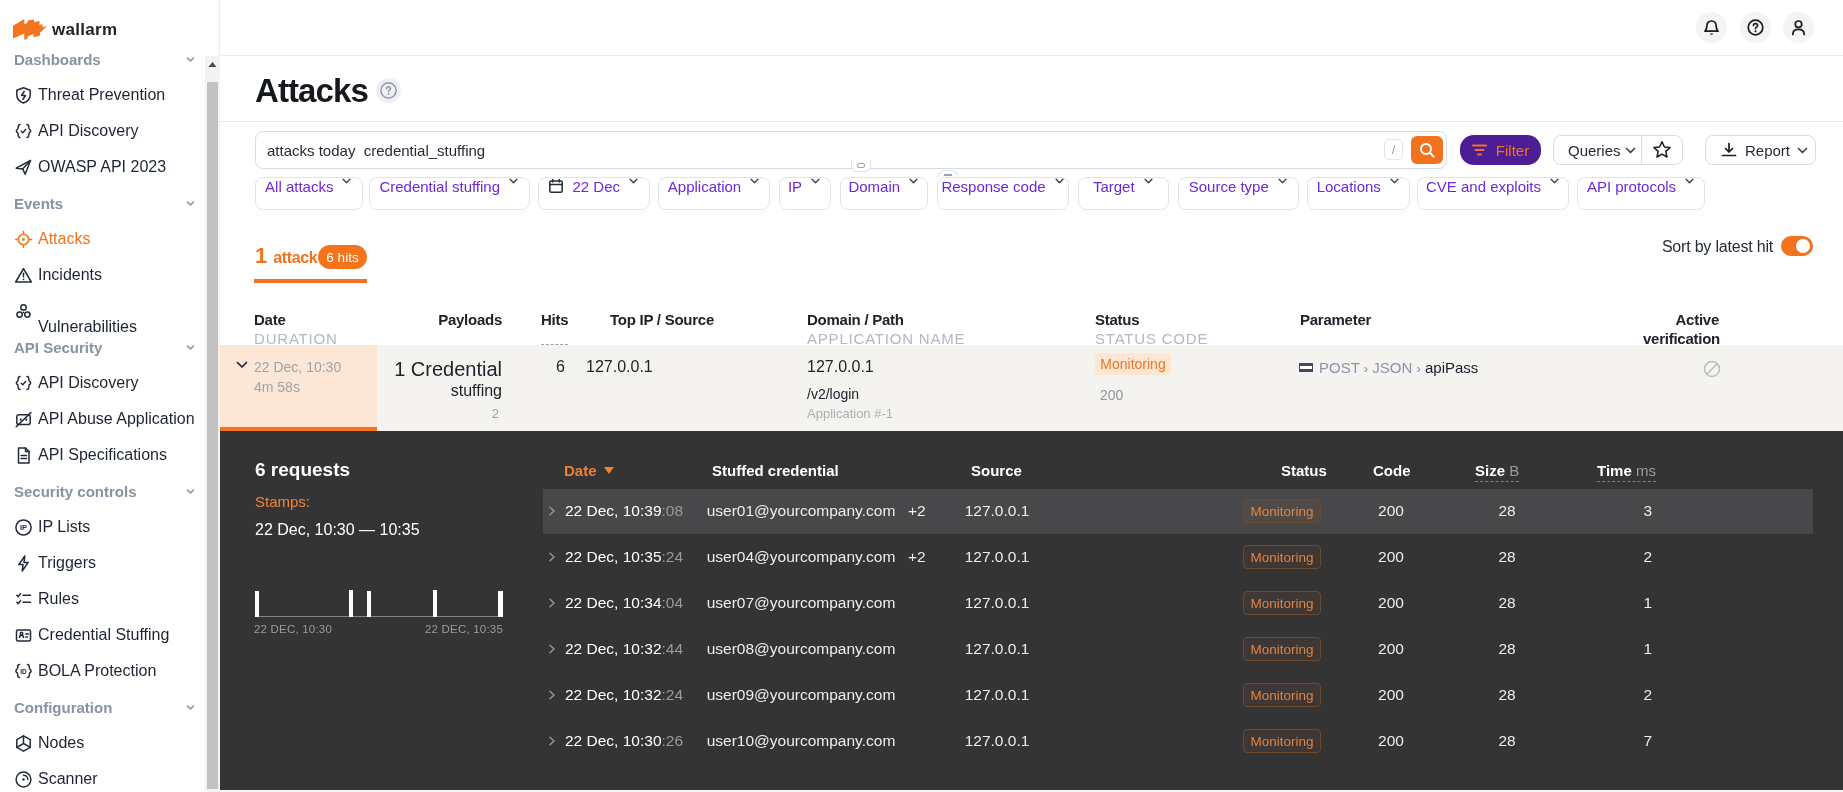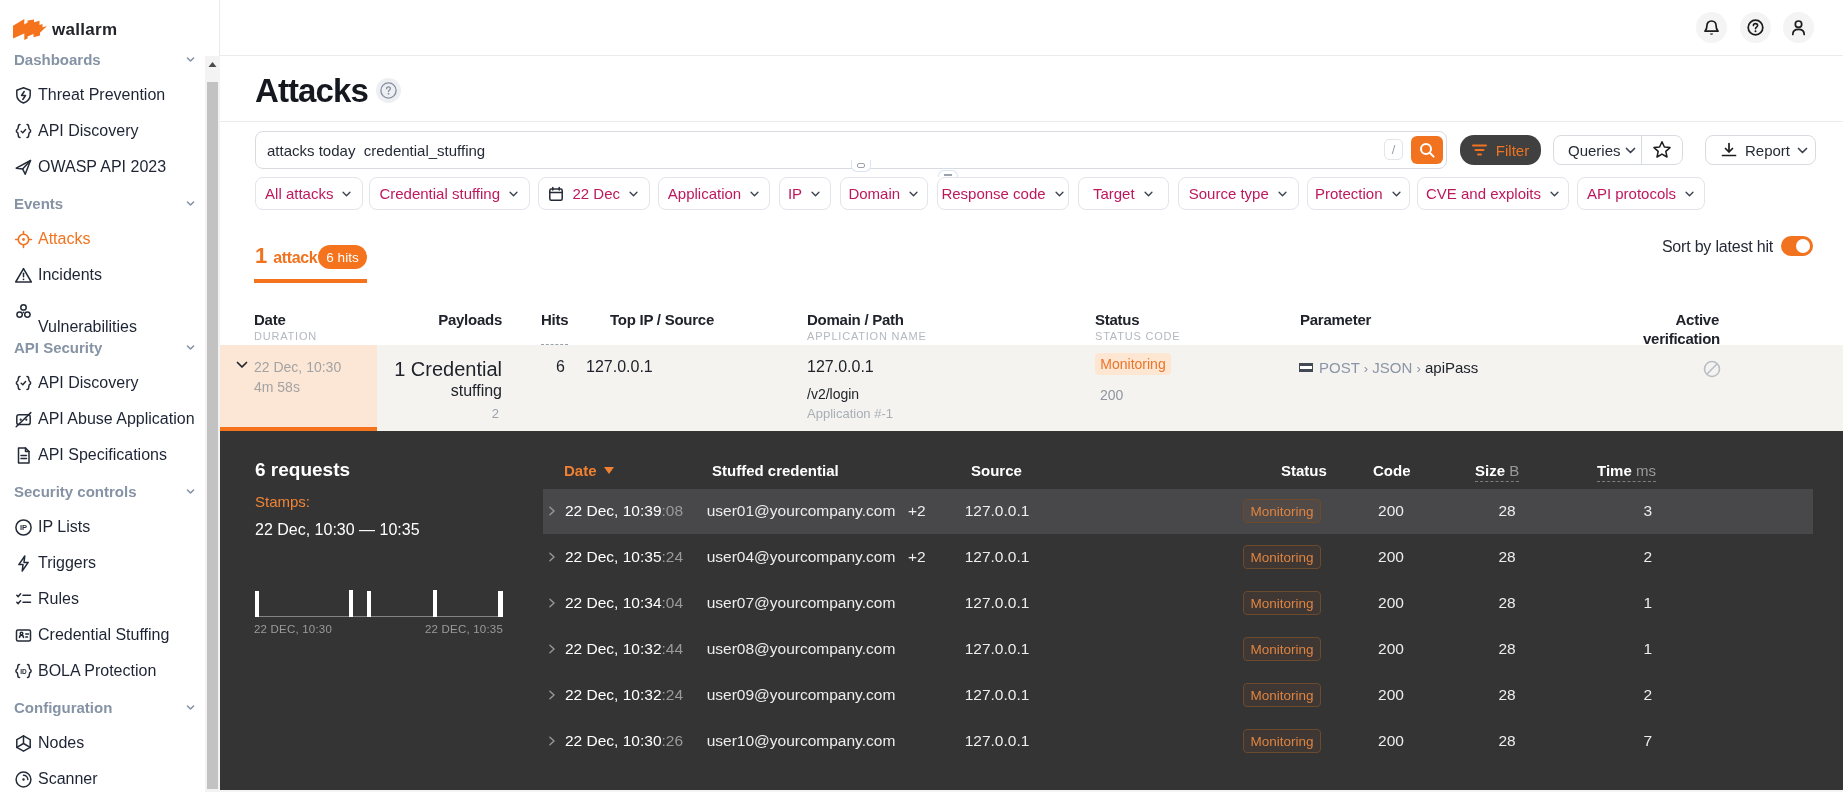--- a/index.html
+++ b/index.html
@@ -3,24 +3,24 @@
 <meta charset="utf-8">
 <style>
 *{margin:0;padding:0;box-sizing:border-box}
 html,body{width:1843px;height:792px;overflow:hidden}
 body{font-family:"Liberation Sans",sans-serif;background:#fff;position:relative;color:#1d2433}
 .abs{position:absolute}
 .nav-item{position:absolute;left:38px;font-size:16px;color:#1d2433;white-space:nowrap}
 .nav-head{position:absolute;left:14px;font-size:15px;font-weight:bold;color:#8593a5;white-space:nowrap}
 .nav-ico{position:absolute;left:14px;width:19px;height:19px}
 .nav-chev{position:absolute;left:184px;width:13px;height:13px}
-.chip{position:absolute;top:177px;height:33px;border:1px solid #e1e4e8;border-radius:8px;background:#fff;display:flex;align-items:center;justify-content:center;font-size:15px;color:#be185d;white-space:nowrap;gap:8px}
+.chip{position:absolute;top:177px;height:33px;border:1px solid #e1e4e8;border-radius:8px;background:#fff;display:flex;justify-content:center;font-size:15px;color:#6d28d9;white-space:nowrap;gap:8px}
 .chev{width:11px;height:6px}
 .hcell1{position:absolute;top:311px;font-size:15px;font-weight:bold;color:#20232b;white-space:nowrap;letter-spacing:-0.25px}
-.hcell2{position:absolute;top:330px;font-size:11px;color:#b3b8bf;letter-spacing:.8px;white-space:nowrap}
+.hcell2{position:absolute;top:330px;font-size:15px;color:#b3b8bf;letter-spacing:.8px;white-space:nowrap}
 .dkh{position:absolute;top:462px;font-size:15px;font-weight:bold;color:#fff;white-space:nowrap}
 .dkrow-date{position:absolute;left:565px;font-size:15.5px;color:#fff;white-space:nowrap}
 .dkrow-email{position:absolute;left:701px;width:200px;text-align:center;font-size:15.5px;color:#ededed;white-space:nowrap}
 .dkrow-src{position:absolute;left:952px;width:90px;text-align:center;font-size:15.5px;color:#ededed}
 .dkrow-code{position:absolute;left:1361px;width:60px;text-align:center;font-size:15.5px;color:#ededed}
 .dkrow-size{position:absolute;left:1487px;width:40px;text-align:center;font-size:15.5px;color:#ededed}
 .dkrow-time{position:absolute;left:1602px;width:50px;text-align:right;font-size:15.5px;color:#ededed}
 .mchip{position:absolute;left:1243px;width:78px;height:24px;border:1px solid #6b4a2d;border-radius:4px;background:rgba(241,115,31,0.06);color:#df8442;font-size:13.5px;display:flex;align-items:center;justify-content:center}
 .dkchev{position:absolute;left:547px;width:10px;height:10px}
 .gr{color:#9a9a9a}
@@ -196,21 +196,21 @@
 
 <div class="abs" style="left:255px;top:131px;width:1192px;height:38px;border:1px solid #d8dce1;border-radius:8px;background:#fff"></div>
 <div class="abs" style="left:267px;top:142px;font-size:15px;color:#252b36">attacks today&nbsp; credential_stuffing</div>
 <div class="abs" style="left:1384px;top:139px;width:19px;height:21px;border:1px solid #e2e5ea;border-radius:5px;color:#9aa2ad;font-size:13px;text-align:center;line-height:19px">/</div>
 <div class="abs" style="left:1411px;top:136px;width:32px;height:28px;border-radius:6px;background:#f1731f"></div>
 <svg class="abs" style="left:1419px;top:142px" width="17" height="17" viewBox="0 0 17 17">
   <circle cx="7" cy="7" r="5" fill="none" stroke="#fff" stroke-width="2"></circle>
   <line x1="10.8" y1="10.8" x2="14.6" y2="14.6" stroke="#fff" stroke-width="2" stroke-linecap="round"></line>
 </svg>
 
-<div class="abs" style="left:1460px;top:135px;width:81px;height:30px;border-radius:14px;background:#404040;display:flex;align-items:center;justify-content:center;gap:9px">
+<div class="abs" style="left:1460px;top:135px;width:81px;height:30px;border-radius:14px;background:#4c1d95;display:flex;align-items:center;justify-content:center;gap:9px">
   <svg width="15" height="12" viewBox="0 0 15 12">
       <g stroke="#f1731f" stroke-width="2" stroke-linecap="round">
         <line x1="1" y1="1.5" x2="14" y2="1.5"></line>
         <line x1="3.5" y1="6" x2="11.5" y2="6"></line>
         <line x1="6" y1="10.5" x2="9" y2="10.5"></line>
       </g>
     </svg>
   <span style="color:#f1731f;font-size:15px">Filter</span>
 </div>
 
@@ -296,21 +296,21 @@
       <path d="M1.5 1.5 L5.5 5.5 L9.5 1.5" fill="none" stroke="#3c4250" stroke-width="1.6" stroke-linecap="round" stroke-linejoin="round"></path>
     </svg>
   </div>
 <div class="chip" style="left:1178px;width:120.5px">
     <span>Source type</span>
     <svg class="chev" viewBox="0 0 11 7">
       <path d="M1.5 1.5 L5.5 5.5 L9.5 1.5" fill="none" stroke="#3c4250" stroke-width="1.6" stroke-linecap="round" stroke-linejoin="round"></path>
     </svg>
   </div>
 <div class="chip" style="left:1306.5px;width:103.5px">
-    <span>Protection</span>
+    <span>Locations</span>
     <svg class="chev" viewBox="0 0 11 7">
       <path d="M1.5 1.5 L5.5 5.5 L9.5 1.5" fill="none" stroke="#3c4250" stroke-width="1.6" stroke-linecap="round" stroke-linejoin="round"></path>
     </svg>
   </div>
 <div class="chip" style="left:1417px;width:152px">
     <span>CVE and exploits</span>
     <svg class="chev" viewBox="0 0 11 7">
       <path d="M1.5 1.5 L5.5 5.5 L9.5 1.5" fill="none" stroke="#3c4250" stroke-width="1.6" stroke-linecap="round" stroke-linejoin="round"></path>
     </svg>
   </div>

